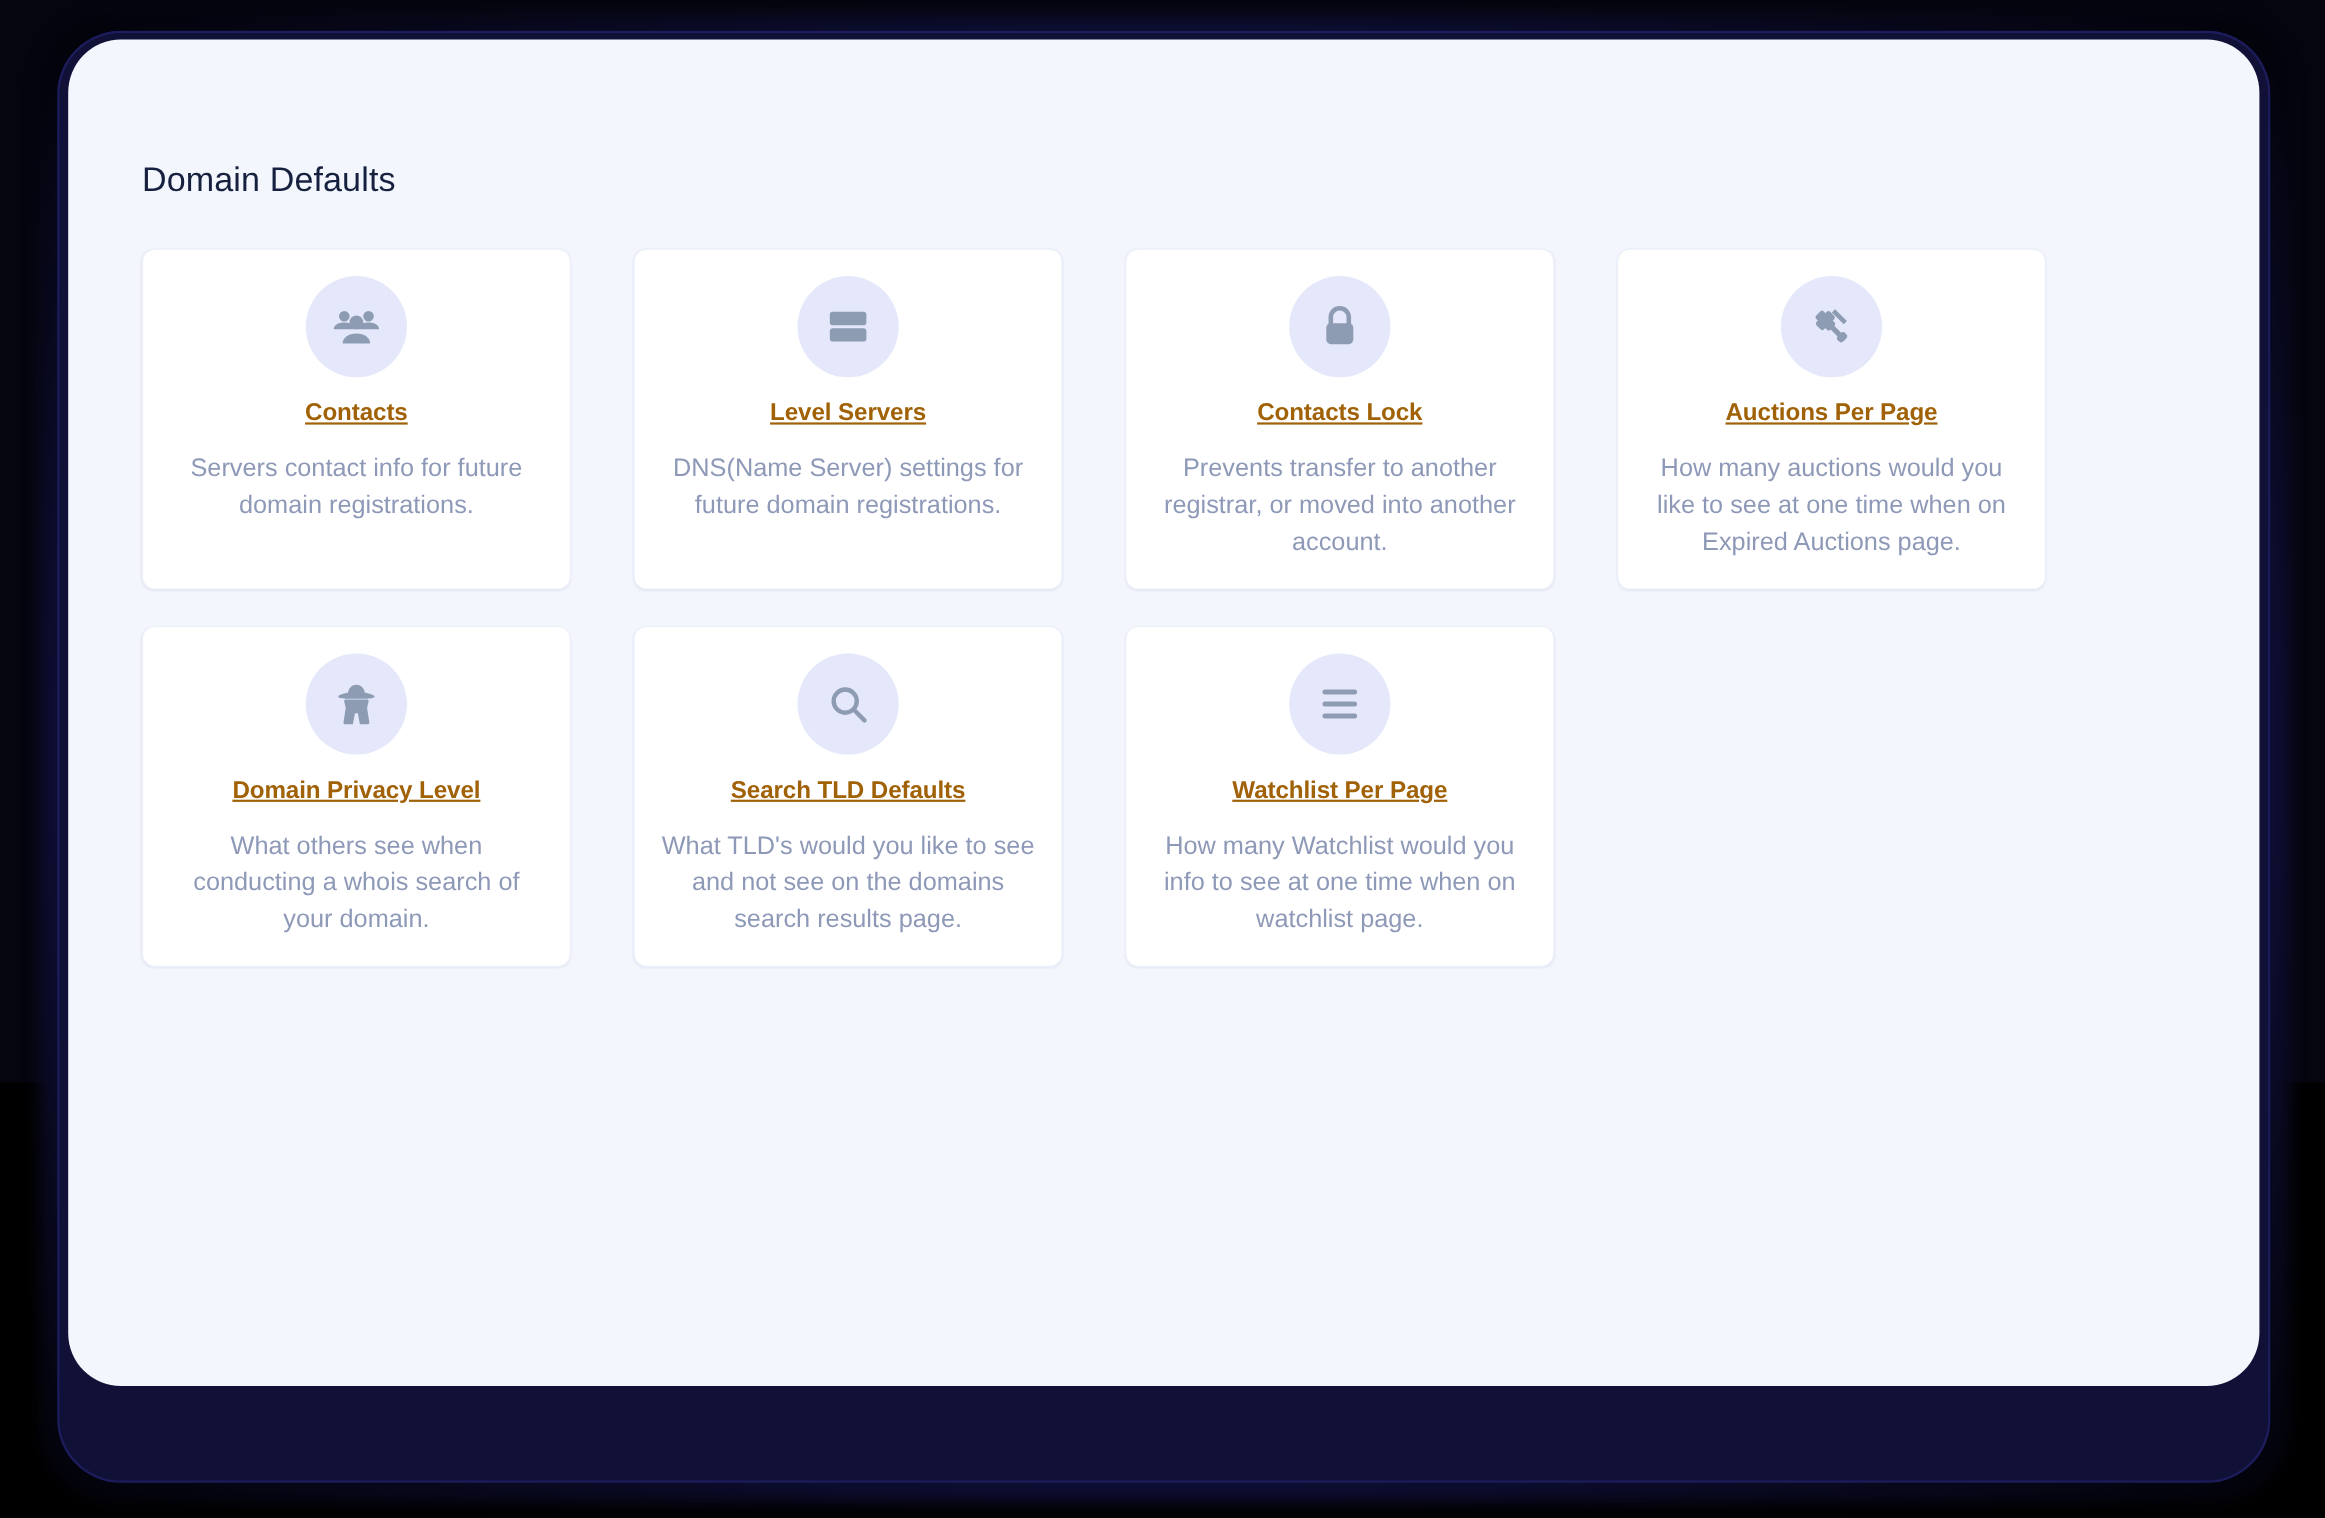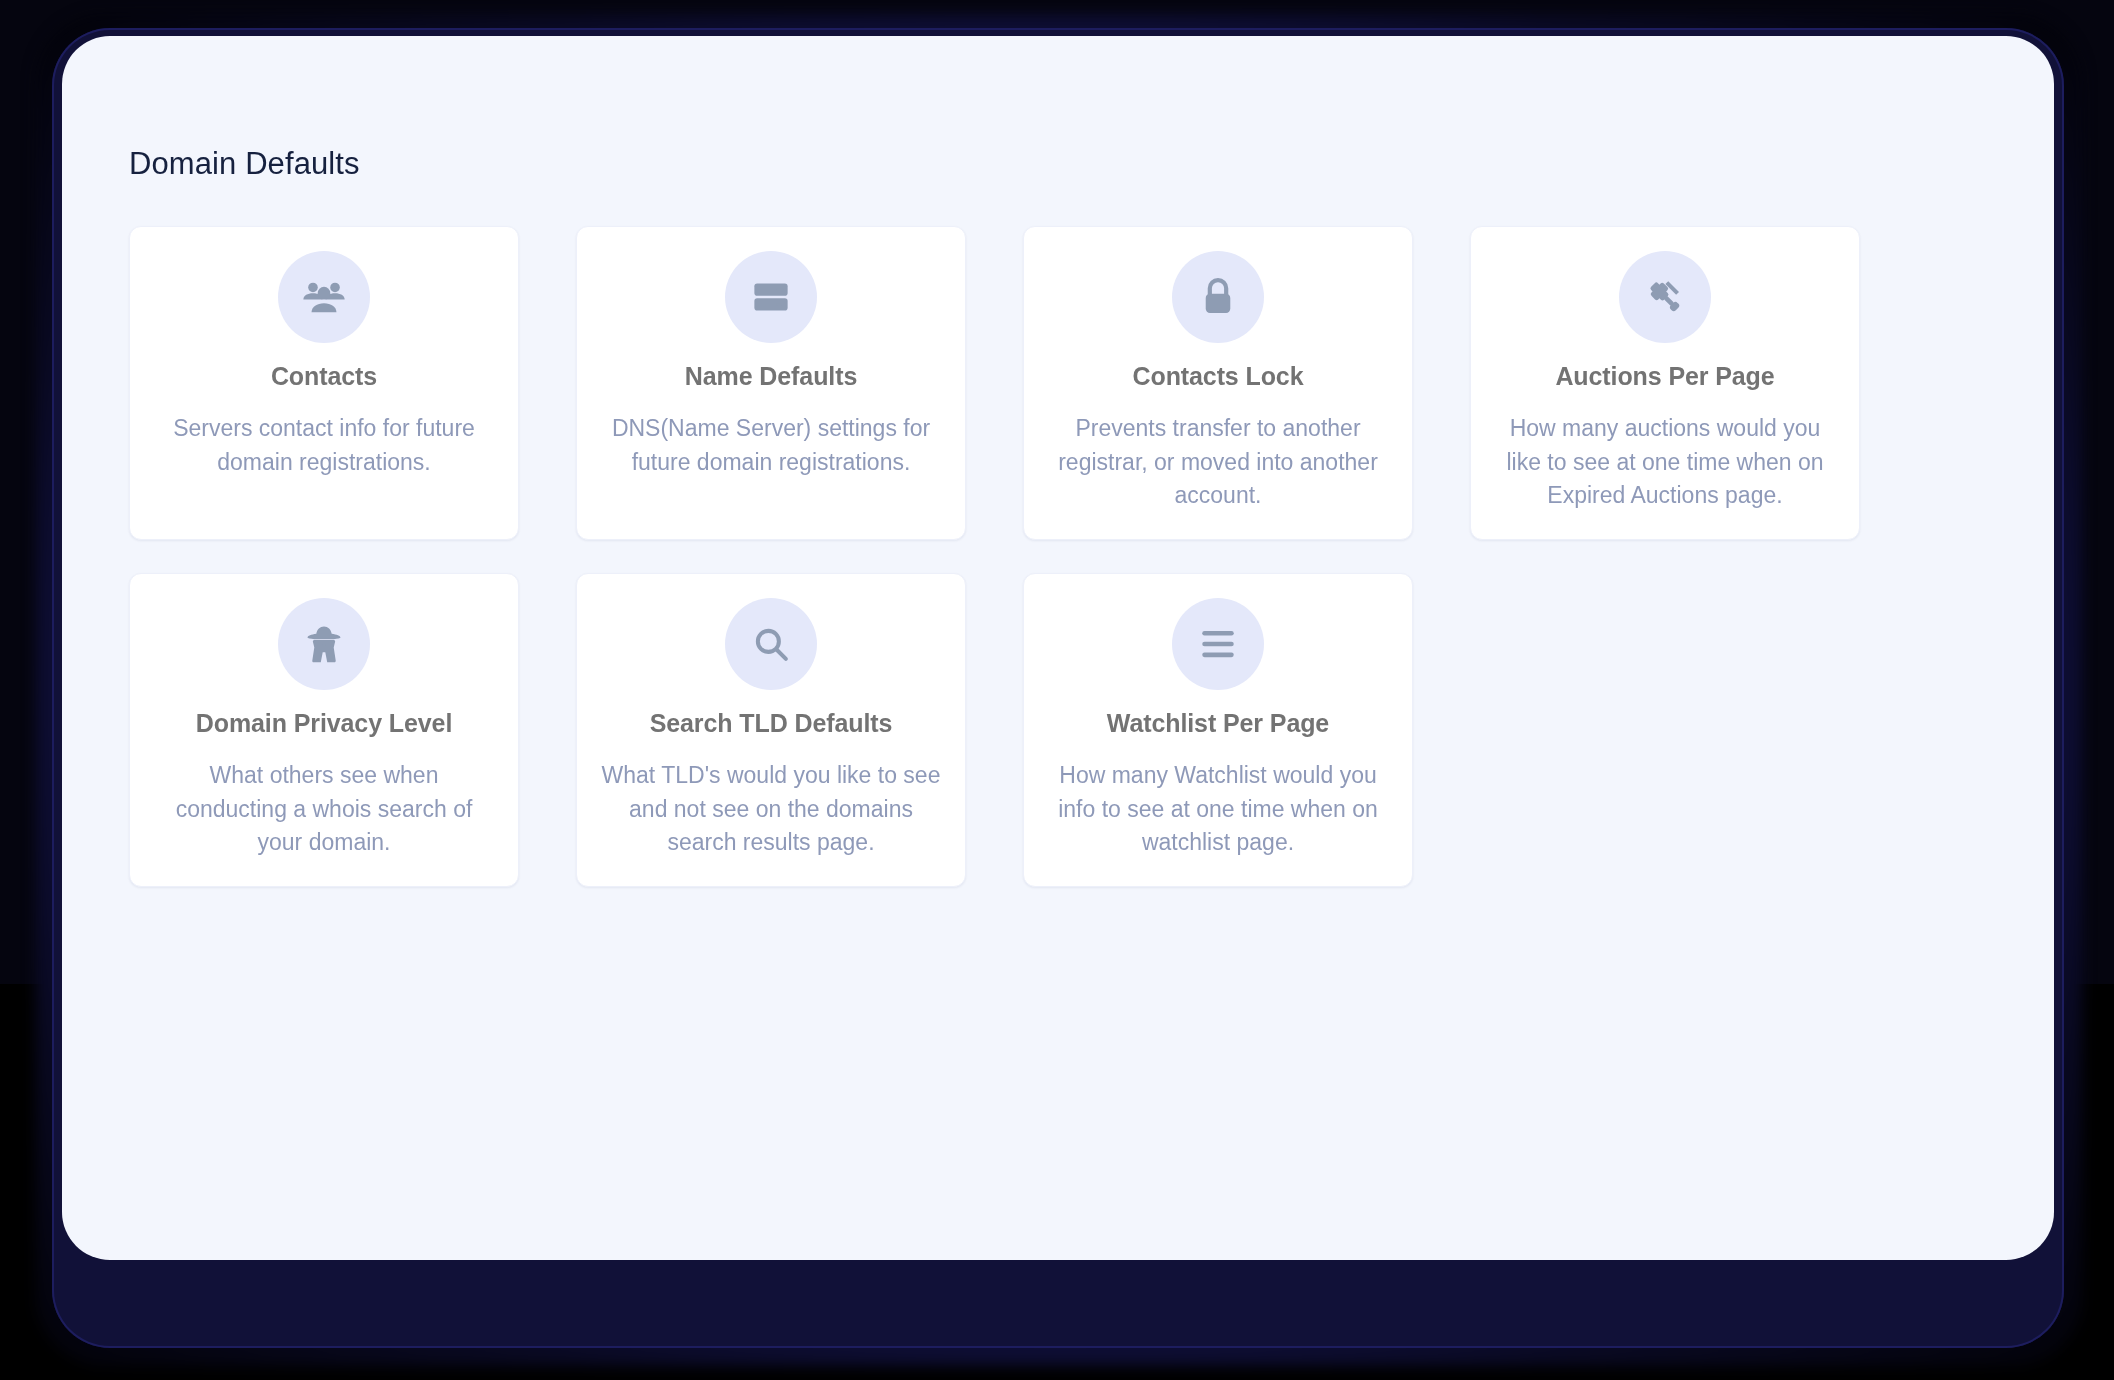--- a/index.html
+++ b/index.html
@@ -106,26 +106,27 @@
   .card-icon-wrap svg circle,
   .card-icon-wrap svg ellipse { fill: #8e9cb3; }
   .card-icon-wrap svg .stroked {
     fill: none;
     stroke: #8e9cb3;
     stroke-width: 4.6;
     stroke-linecap: round;
   }
 
   .card-title {
-    font-size: 25px;
+    font-size: 22px;
     font-weight: bold;
-    color: #737373;
+    color: #a16207;
     line-height: 1.25;
     margin-bottom: 20px;
     letter-spacing: -0.1px;
+    text-decoration: underline;
   }
 
   .card-desc {
     font-size: 23px;
     font-weight: 400;
     color: #8e99b8;
     line-height: 1.46;
     letter-spacing: 0px;
     max-width: 330px;
   }
@@ -163,21 +164,21 @@
 
       <div class="settings-card">
         <div class="card-icon-wrap">
           <svg width="42" height="42" viewBox="0 0 48 48" aria-hidden="true">
             <rect x="5" y="8.5" width="38" height="14" rx="3.2"></rect>
             <rect x="5" y="25.5" width="38" height="14" rx="3.2"></rect>
             <rect x="30" y="14" width="8" height="3.4" rx="1.7" fill="#e4e8fa"></rect>
             <rect x="30" y="31" width="8" height="3.4" rx="1.7" fill="#e4e8fa"></rect>
           </svg>
         </div>
-        <div class="card-title">Name Defaults</div>
+        <div class="card-title">Level Servers</div>
         <div class="card-desc">DNS(Name Server) settings for future domain registrations.</div>
       </div>
 
       <div class="settings-card">
         <div class="card-icon-wrap">
           <svg width="40" height="44" viewBox="0 0 44 48" aria-hidden="true">
             <path class="stroked" d="M13 21.5V14.5a9 9 0 0 1 18 0v7" stroke-width="5"></path>
             <rect x="8.5" y="20.5" width="27" height="21" rx="4.6"></rect>
           </svg>
         </div>

